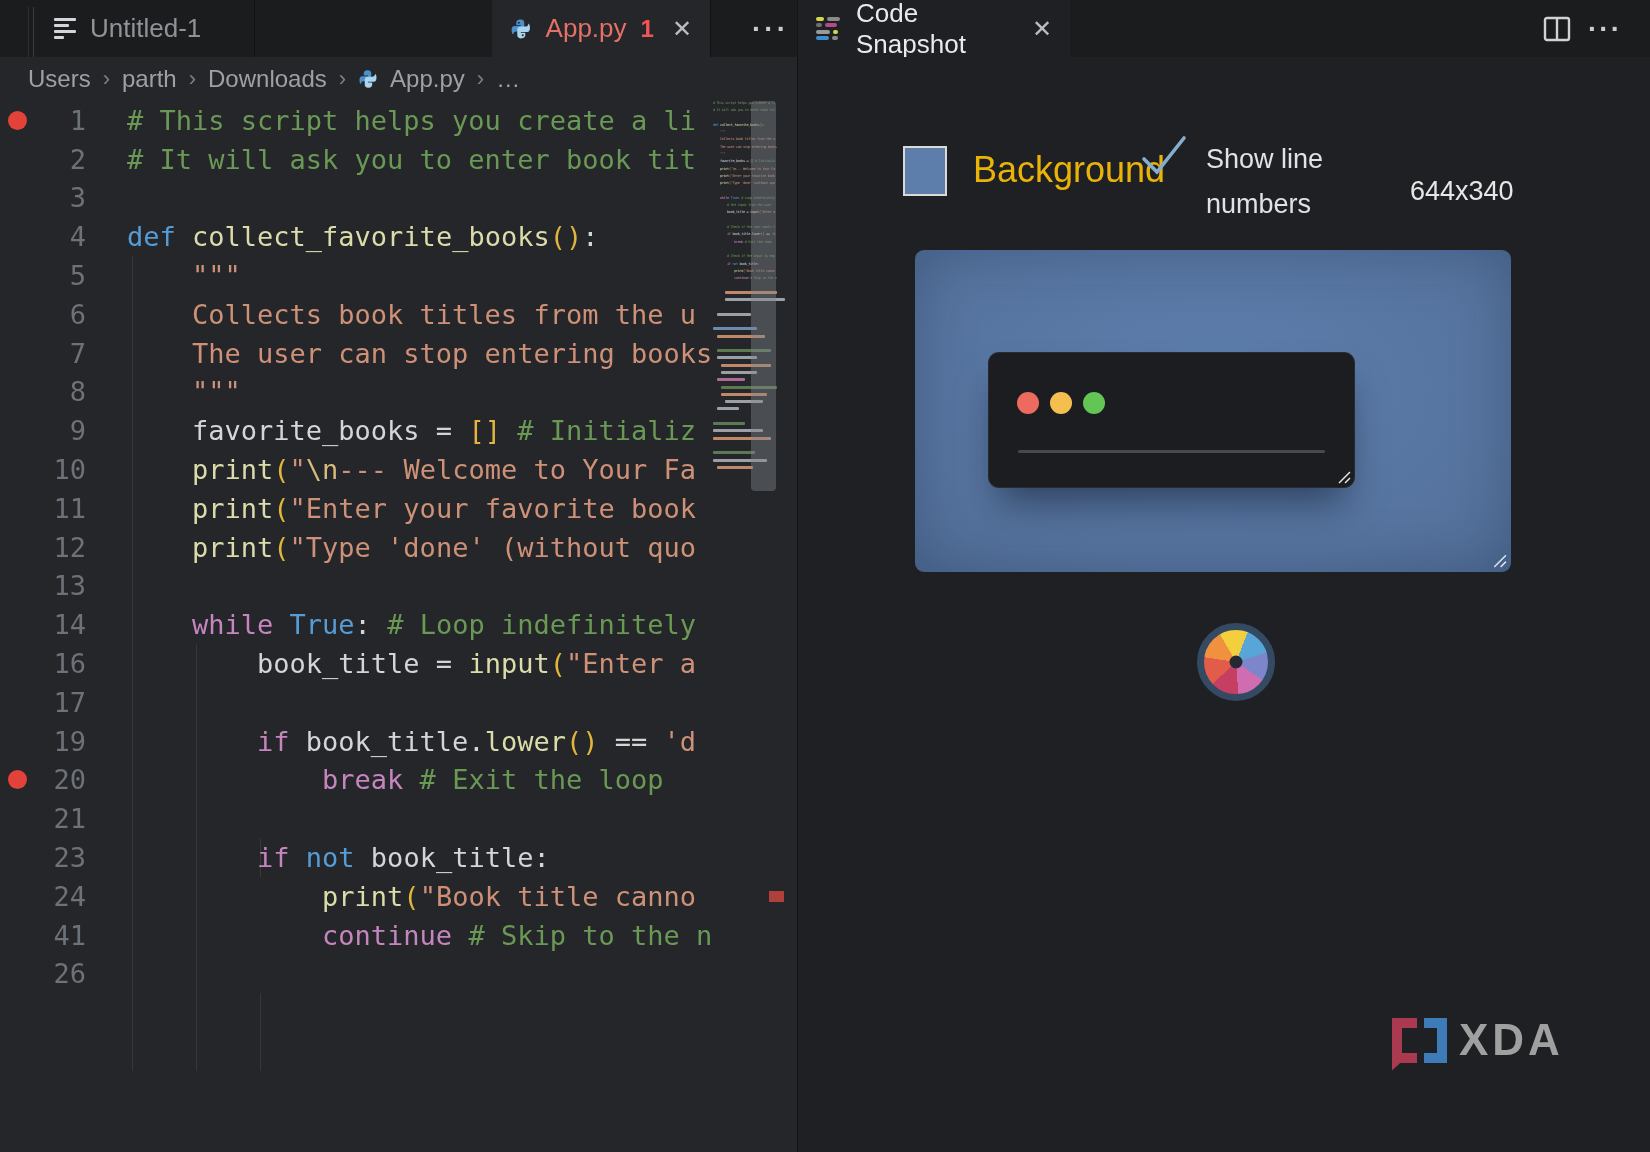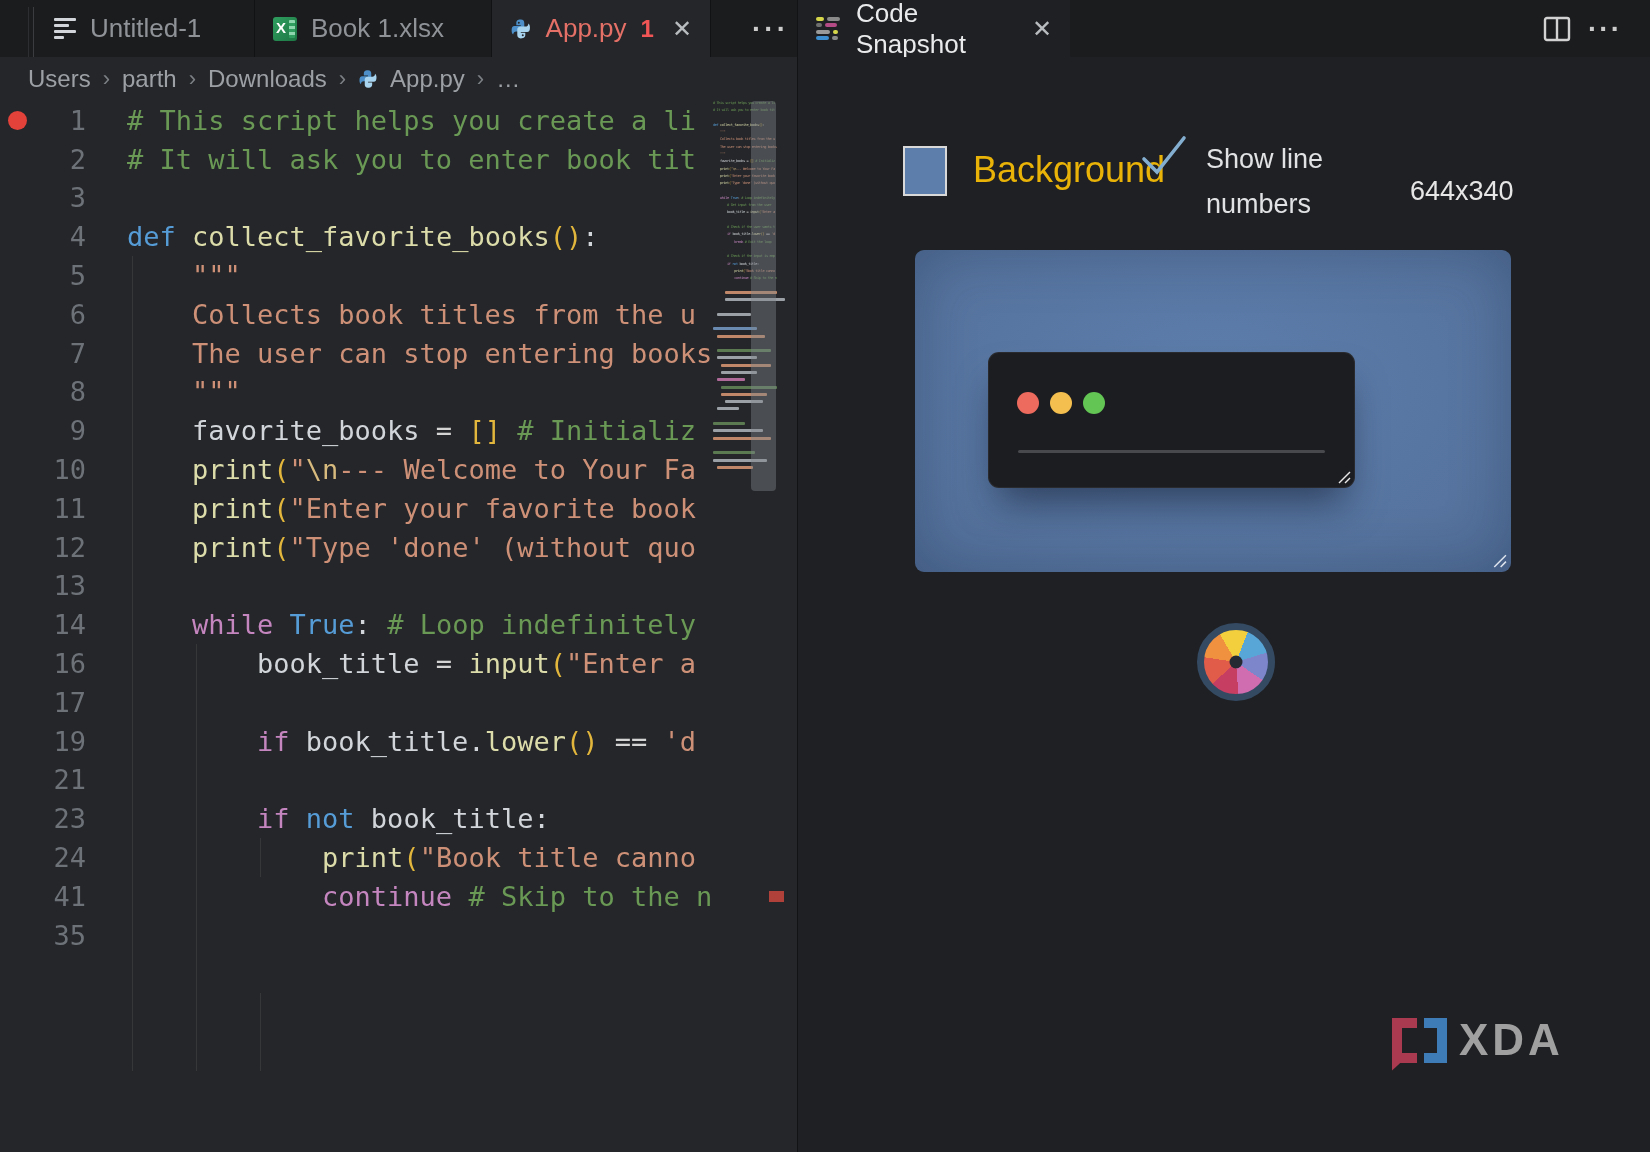--- a/index.html
+++ b/index.html
@@ -108,24 +108,20 @@
     <div class="tab" style="left:36px; width:219px;">
       <span class="lines-icon">
           <i></i>
           <i></i>
           <i></i>
           <i></i>
         </span>
       <span class="tlabel">Untitled-1</span>
     </div>
 
-    <div class="tab" style="left:255px; width:237px;">
-      <span class="excel-icon"></span>
-      <span class="tlabel">Book 1.xlsx</span>
-    </div>
 
     <div class="tab active modified" style="left:492px; width:219px;">
       <svg width="24" height="24" viewBox="0 0 24 24">
         <path fill="#4d90c9" d="M12 1.5c-4 0-5 1.8-5 4v2.2h5v1H5c-2.2 0-3.2 1.6-3.2 5 0 2 .6 3.7 1.7 4.5.3-2.7 1.5-3.5 3.4-3.5h5c2 0 4-1 4-3V5.5c0-2.2-1-4-3.9-4zm-2.2 2.4a1.1 1.1 0 1 1 0 2.2 1.1 1.1 0 0 1 0-2.2z"></path>
         <path fill="#a8d4f0" d="M12 22.5c4 0 5-1.8 5-4v-2.2h-5v-1h7c2.2 0 3.2-1.6 3.2-5 0-2-.6-3.7-1.7-4.5-.3 2.7-1.5 3.5-3.4 3.5h-5c-2 0-4 1-4 3v6.2c0 2.2 1 4 3.9 4zm2.2-2.4a1.1 1.1 0 1 1 0-2.2 1.1 1.1 0 0 1 0 2.2z"></path>
       </svg>
       <span class="tlabel">App.py</span>
       <span class="badge">1</span>
       <span class="close">✕</span>
     </div>
@@ -192,25 +188,26 @@
         <div class="cl"><span class="gut"><span class="ln">8</span></span><span style="color: rgb(206, 145, 120);">    """</span></div>
         <div class="cl"><span class="gut"><span class="ln">9</span></span><span style="color: rgb(210, 214, 218);">    favorite_books </span><span style="color: rgb(212, 212, 212);">= </span><span style="color: rgb(226, 182, 60);">[]</span><span style="color: rgb(106, 153, 85);"> # Initializ</span></div>
         <div class="cl"><span class="gut"><span class="ln">10</span></span><span style="color: rgb(210, 214, 218);">    </span><span style="color: rgb(220, 220, 170);">print</span><span style="color: rgb(226, 182, 60);">(</span><span style="color: rgb(206, 145, 120);">"</span><span style="color: rgb(215, 186, 125);">\n</span><span style="color: rgb(206, 145, 120);">--- Welcome to Your Fa</span></div>
         <div class="cl"><span class="gut"><span class="ln">11</span></span><span style="color: rgb(210, 214, 218);">    </span><span style="color: rgb(220, 220, 170);">print</span><span style="color: rgb(226, 182, 60);">(</span><span style="color: rgb(206, 145, 120);">"Enter your favorite book</span></div>
         <div class="cl"><span class="gut"><span class="ln">12</span></span><span style="color: rgb(210, 214, 218);">    </span><span style="color: rgb(220, 220, 170);">print</span><span style="color: rgb(226, 182, 60);">(</span><span style="color: rgb(206, 145, 120);">"Type 'done' (without quo</span></div>
         <div class="cl"><span class="gut"><span class="ln">13</span></span></div>
         <div class="cl"><span class="gut"><span class="ln">14</span></span><span style="color: rgb(210, 214, 218);">    </span><span style="color: rgb(197, 134, 192);">while</span><span style="color: rgb(210, 214, 218);"> </span><span style="color: rgb(86, 156, 214);">True</span><span style="color: rgb(210, 214, 218);">: </span><span style="color: rgb(106, 153, 85);"># Loop indefinitely</span></div>
         <div class="cl"><span class="gut"><span class="ln">16</span></span><span style="color: rgb(210, 214, 218);">        book_title </span><span style="color: rgb(212, 212, 212);">= </span><span style="color: rgb(220, 220, 170);">input</span><span style="color: rgb(226, 182, 60);">(</span><span style="color: rgb(206, 145, 120);">"Enter a</span></div>
         <div class="cl"><span class="gut"><span class="ln">17</span></span></div>
         <div class="cl"><span class="gut"><span class="ln">19</span></span><span style="color: rgb(210, 214, 218);">        </span><span style="color: rgb(197, 134, 192);">if</span><span style="color: rgb(210, 214, 218);"> book_title.</span><span style="color: rgb(220, 220, 170);">lower</span><span style="color: rgb(226, 182, 60);">()</span><span style="color: rgb(212, 212, 212);"> == </span><span style="color: rgb(206, 145, 120);">'d</span></div>
+        <div class="cl"><span class="gut"><span class="bp" style="background: rgb(227, 66, 58);"></span><span class="ln">20</span></span><span style="color: rgb(210, 214, 218);">            </span><span style="color: rgb(197, 134, 192);">break</span><span style="color: rgb(106, 153, 85);"> # Exit the loop</span></div>
         <div class="cl"><span class="gut"><span class="ln">21</span></span></div>
         <div class="cl"><span class="gut"><span class="ln">23</span></span><span style="color: rgb(210, 214, 218);">        </span><span style="color: rgb(197, 134, 192);">if</span><span style="color: rgb(210, 214, 218);"> </span><span style="color: rgb(86, 156, 214);">not</span><span style="color: rgb(210, 214, 218);"> book_title:</span></div>
         <div class="cl"><span class="gut"><span class="ln">24</span></span><span style="color: rgb(210, 214, 218);">            </span><span style="color: rgb(220, 220, 170);">print</span><span style="color: rgb(226, 182, 60);">(</span><span style="color: rgb(206, 145, 120);">"Book title canno</span></div>
         <div class="cl"><span class="gut"><span class="ln">41</span></span><span style="color: rgb(210, 214, 218);">            </span><span style="color: rgb(197, 134, 192);">continue</span><span style="color: rgb(106, 153, 85);"> # Skip to the n</span></div>
-        <div class="cl"><span class="gut"><span class="ln">35</span></span></div>
+        <div class="cl"><span class="gut"><span class="ln">26</span></span></div>
       </div>
     <div class="guide" style="left:132px; top:155px; height:815px;"></div>
     <div class="guide" style="left:196px; top:543px; height:427px;"></div>
     <div class="guide" style="left:260px; top:737px; height:39px;"></div>
     <div class="guide" style="left:260px; top:892px; height:78px;"></div>
     <div id="minimap">
         <div class="mini-row"><span style="color: rgb(106, 153, 85);"># This script helps you create a li</span></div>
         <div class="mini-row"><span style="color: rgb(106, 153, 85);"># It will ask you to enter book tit</span></div>
         <div class="mini-row"></div>
         <div class="mini-row"><span style="color: rgb(86, 156, 214);">def</span><span style="color: rgb(210, 214, 218);"> </span><span style="color: rgb(220, 220, 170);">collect_favorite_books</span><span style="color: rgb(226, 182, 60);">()</span><span style="color: rgb(210, 214, 218);">:</span></div>

